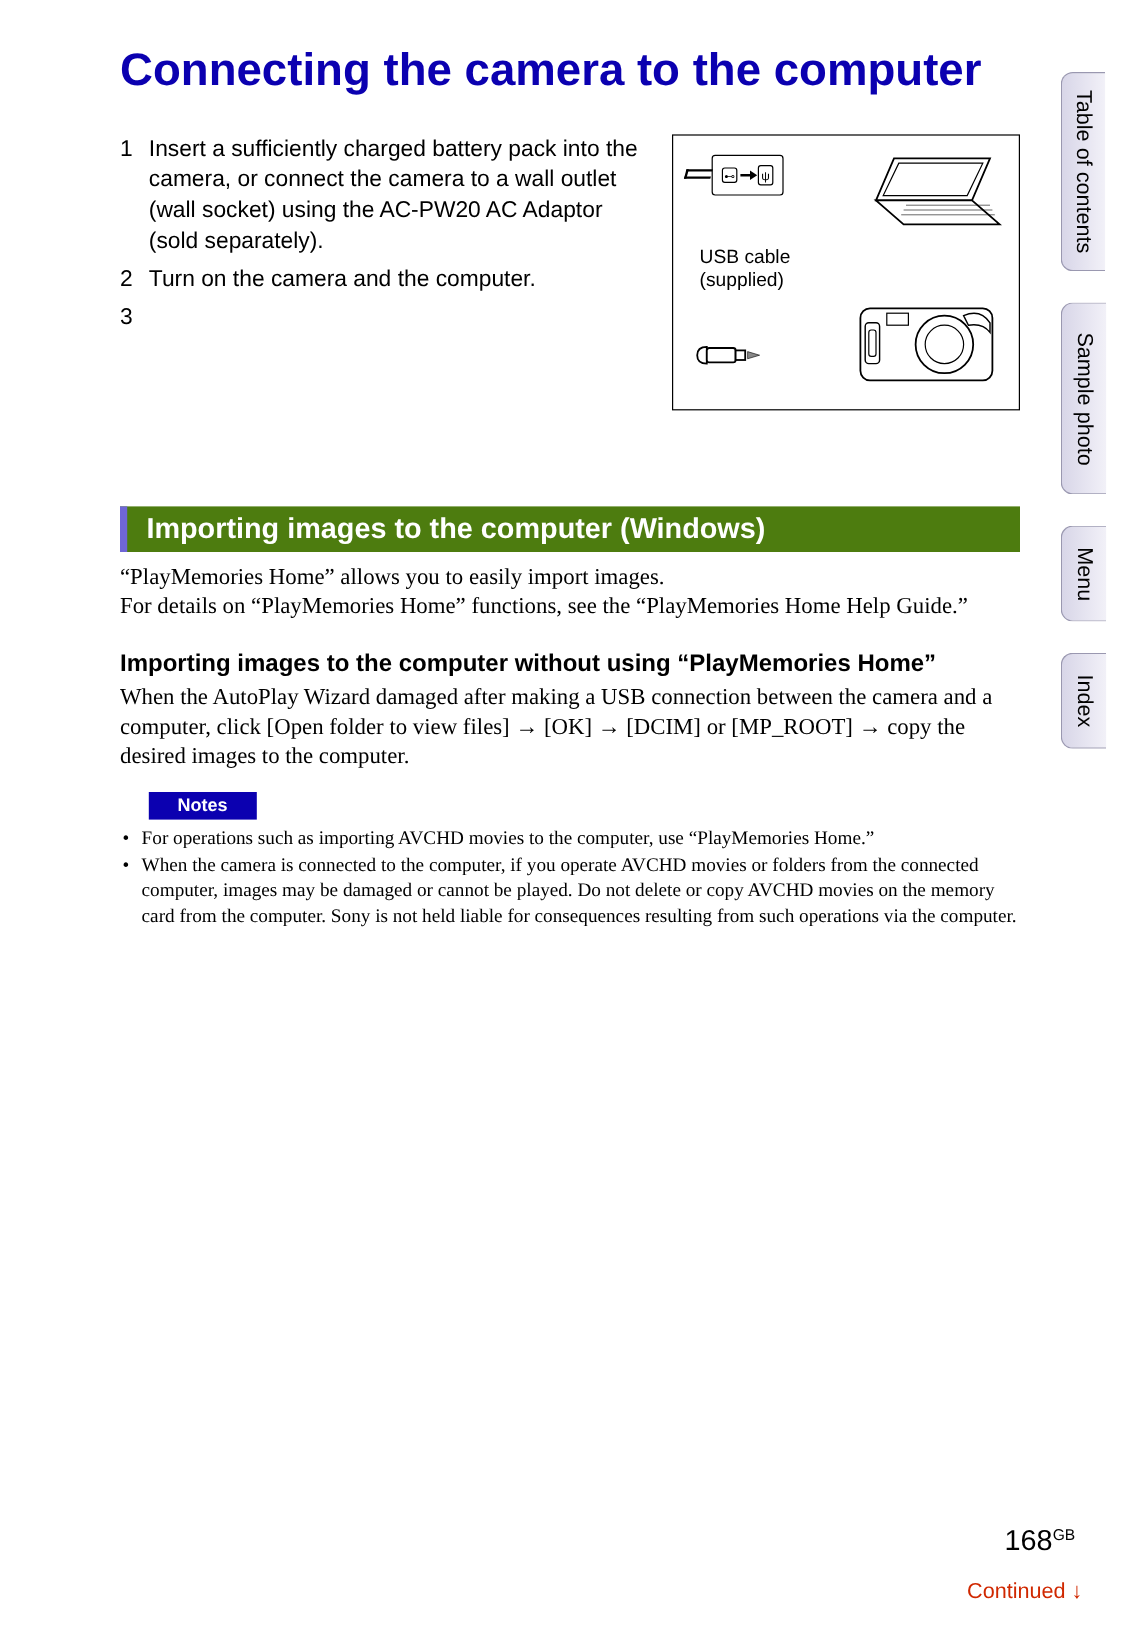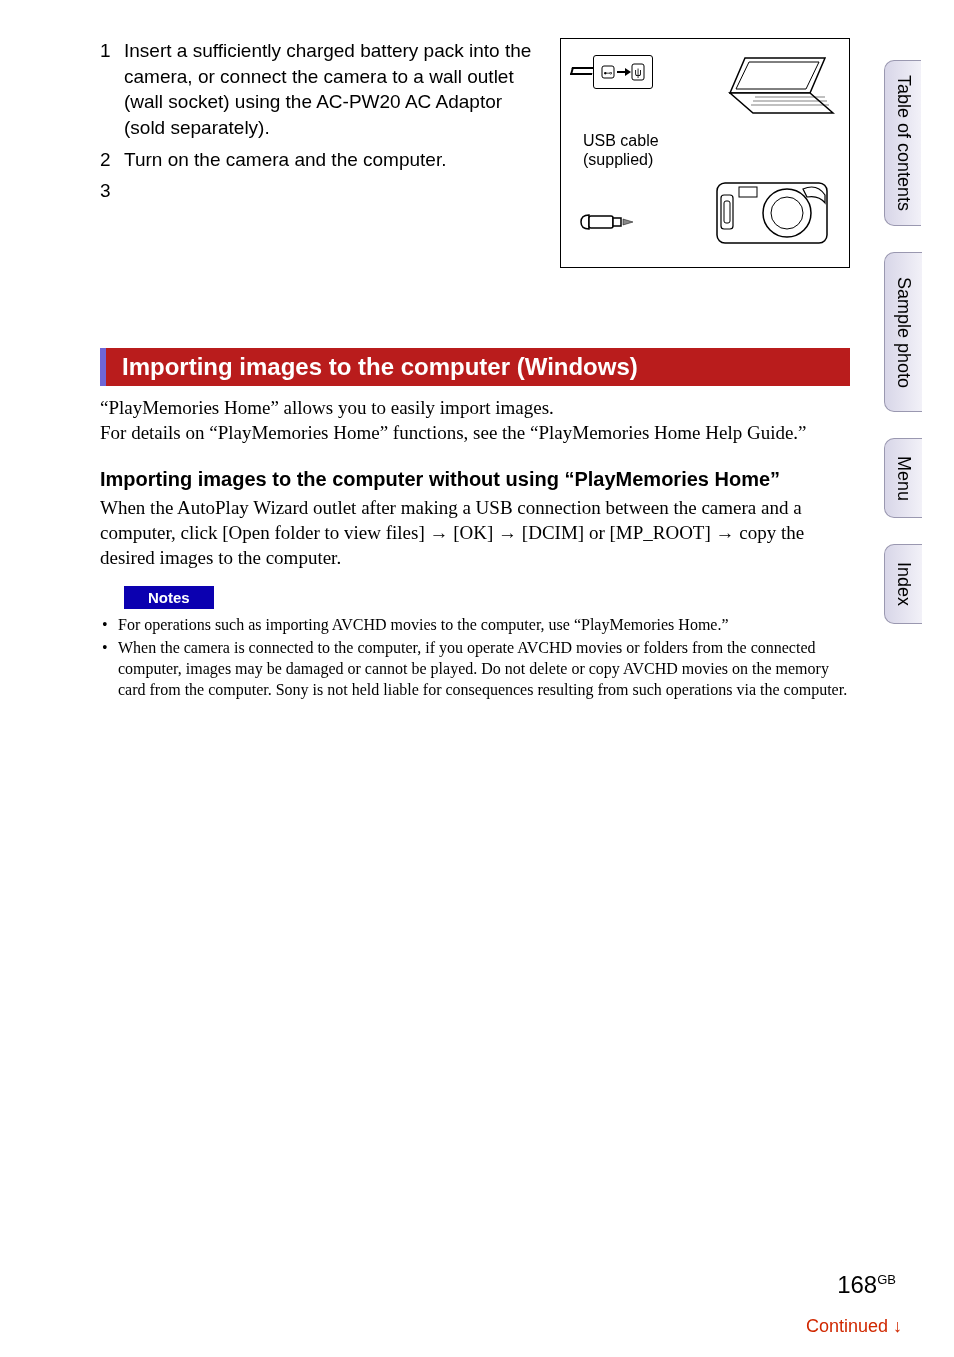--- a/index.html
+++ b/index.html
@@ -95,21 +95,21 @@
     border-left:2px solid #000;
     border-bottom:2px solid #000;
     border-right:none;
     transform: skewX(-15deg);
   }
   .plug2 {
     position:absolute; left:18px; bottom:40px; width:38px; height:16px;
   }
   .section-header {
     margin-top: 80px;
-    background: #b91c1c;
+    background: #4d7c0f;
     color: #fff;
     font-size: 24px;
     font-weight: bold;
     padding: 5px 10px 5px 16px;
     border-left: 6px solid #6f66d6;
     font-family: Arial, Helvetica, sans-serif;
   }
   .body-text {
     font-family: Georgia, 'Times New Roman', serif;
     font-size: 19px;
@@ -198,20 +198,21 @@
     bottom: 20px;
     color: #d02800;
     font-size: 18px;
   }
   .down-arrow { color:#d02800; }
 </style>
 </head>
 <body>
 
 <div class="content">
+  <h1 class="page-title">Connecting the camera to the computer</h1>
 
   <div class="steps-row">
     <div class="steps-col">
       <ol class="steps">
         <li>
           <span>Insert a sufficiently charged battery pack into the camera, or connect the camera to a wall outlet (wall socket) using the AC-PW20 AC Adaptor (sold separately).</span>
         </li>
         <li>
           <span>Turn on the camera and the computer.</span>
         </li>
@@ -268,21 +269,21 @@
       </div>
     </div>
   </div>
 
   <div class="section-header">Importing images to the computer (Windows)</div>
 
   <p class="body-text" style="white-space:pre-line;">“PlayMemories Home” allows you to easily import images.
 For details on “PlayMemories Home” functions, see the “PlayMemories Home Help Guide.”</p>
 
   <div class="subheading">Importing images to the computer without using “PlayMemories Home”</div>
-  <p class="serif-p">When the AutoPlay Wizard outlet after making a USB connection between the camera and a computer, click [Open folder to view files] → [OK] → [DCIM] or [MP_ROOT] → copy the desired images to the computer.</p>
+  <p class="serif-p">When the AutoPlay Wizard damaged after making a USB connection between the camera and a computer, click [Open folder to view files] → [OK] → [DCIM] or [MP_ROOT] → copy the desired images to the computer.</p>
 
   <div class="notes-tag">Notes</div>
   <ul class="notes-list">
     <li>For operations such as importing AVCHD movies to the computer, use “PlayMemories Home.”</li>
     <li>When the camera is connected to the computer, if you operate AVCHD movies or folders from the connected computer, images may be damaged or cannot be played. Do not delete or copy AVCHD movies on the memory card from the computer. Sony is not held liable for consequences resulting from such operations via the computer.</li>
   </ul>
 </div>
 
 <div class="side-tabs">
   <div class="tab toc">

